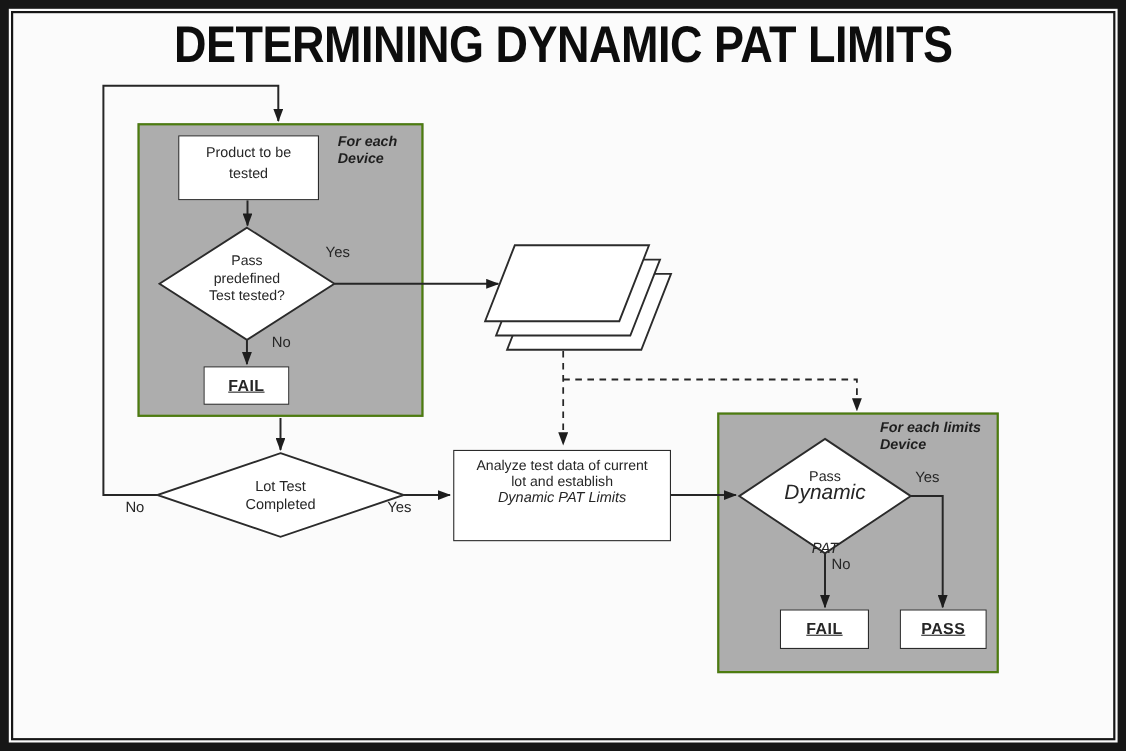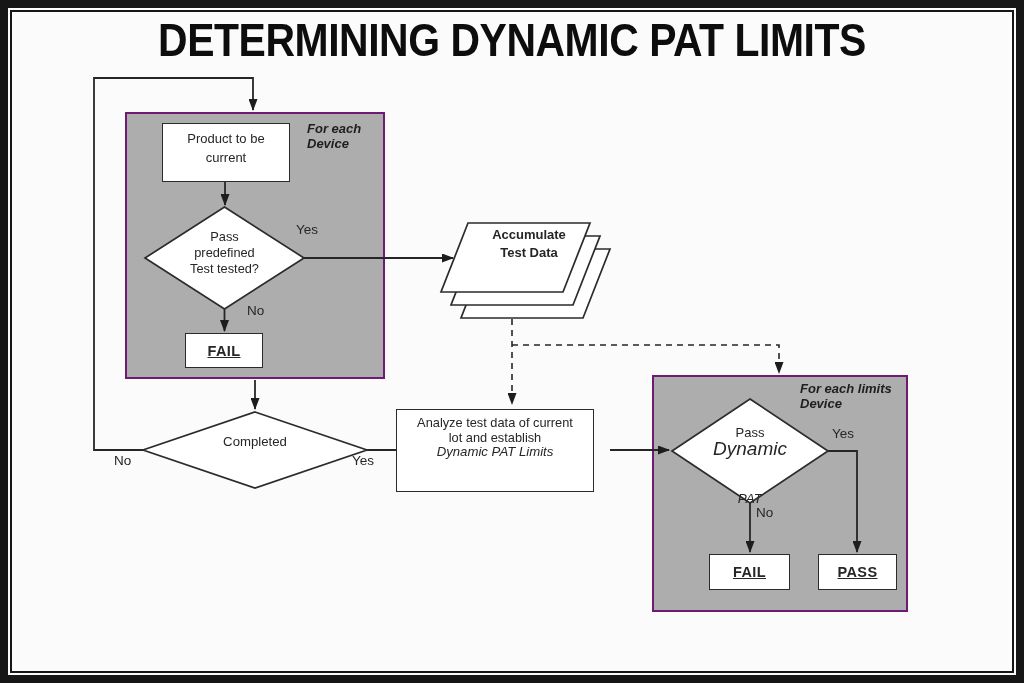--- a/index.html
+++ b/index.html
@@ -17,21 +17,21 @@
   .frame-inner{position:absolute; inset:10px; border:2px solid var(--frame); pointer-events:none; z-index:10;}
 
   .title{
     position:absolute; top:15px; left:0; width:1024px; text-align:center;
     font-size:47px; line-height:50px; font-weight:bold; color:#0d0d0d;
     transform:scaleX(0.87); letter-spacing:-0.5px; z-index:3; white-space:nowrap;
   }
 
   .loop-box{
     position:absolute; background:var(--loop_fill);
-    border:2px solid #701a75; box-sizing:border-box; z-index:1;
+    border:2px solid #4d7c0f; box-sizing:border-box; z-index:1;
   }
   .loop-label{
     position:absolute; font-weight:bold; font-style:italic;
     font-size:13px; line-height:14.5px; color:#1e1e1e; text-align:left; white-space:nowrap;
   }
 
   svg.wires{position:absolute; left:0; top:0; z-index:2;}
   .conn{stroke:var(--stroke); stroke-width:1.8; fill:none;}
   .conn.dashed{stroke-dasharray:6 5; stroke-width:1.6;}
   .shape{fill:var(--node_fill); stroke:#2b2b2b; stroke-width:1.7;}
@@ -104,53 +104,50 @@
       <polygon class="shape" points="468,223 590,223 563,292 441,292"></polygon>
     </g>
 
     <polygon class="shape" points="224.5,207 304,258 224.5,309 145,258"></polygon>
     <polygon class="shape" points="255,412 367,450 255,488 143,450"></polygon>
     <polygon class="shape" points="750,399 828,451 750,503 672,451"></polygon>
   </svg>
 
   <div class="node" style="left:162px; top:123px; width:128px; height:59px; font-size:13px; line-height:19px; padding-bottom:10px;">
     <span class="ln">Product to be</span>
-    <span class="ln">current</span>
+    <span class="ln">tested</span>
   </div>
 
   <div class="node result" style="left:185px; top:333px; width:78px; height:35px;">
     <span>FAIL</span>
   </div>
 
-  <div class="node" style="left:396px; top:409px; width:198px; height:83px; justify-content:flex-start; padding-top:6px; font-size:12.8px; line-height:14.5px;">
+  <div class="node" style="left:412px; top:409px; width:198px; height:83px; justify-content:flex-start; padding-top:6px; font-size:12.8px; line-height:14.5px;">
     <span class="ln">Analyze test data of current</span>
     <span class="ln">lot and establish</span>
     <span class="ln bi" style="font-size:13.2px;">Dynamic PAT Limits</span>
   </div>
 
   <div class="node result" style="left:709px; top:554px; width:81px; height:36px;">
     <span>FAIL</span>
   </div>
 
   <div class="node result" style="left:818px; top:554px; width:79px; height:36px;">
     <span>PASS</span>
   </div>
 
-  <div class="label" style="left:470px; top:226px; width:118px; font-weight:bold; line-height:18px;">
-    <span class="ln" style="display:block;">Accumulate</span>
-    <span class="ln" style="display:block;">Test Data</span>
-  </div>
 
   <div class="label" style="left:145px; top:229px; width:159px; font-size:12.8px;">
     <span style="display:block;">Pass</span>
     <span style="display:block;">predefined</span>
     <span style="display:block;">Test tested?</span>
   </div>
 
   <div class="label" style="left:143px; top:433px; width:224px; font-size:13.2px; line-height:17px;">
+    <span style="display:block;">Lot Test</span>
     <span style="display:block;">Completed</span>
   </div>
 
   <div class="label" style="left:672px; top:425px; width:156px;">
     <span style="display:block;">Pass</span>
     <span class="bi" style="display:block; font-size:19px;">Dynamic</span>
     <span class="bi" style="display:block; font-size:13.5px;margin-top:34px;">PAT</span>
   </div>
 
   <div class="edge-label" style="left:296px; top:222px;">Yes</div>

